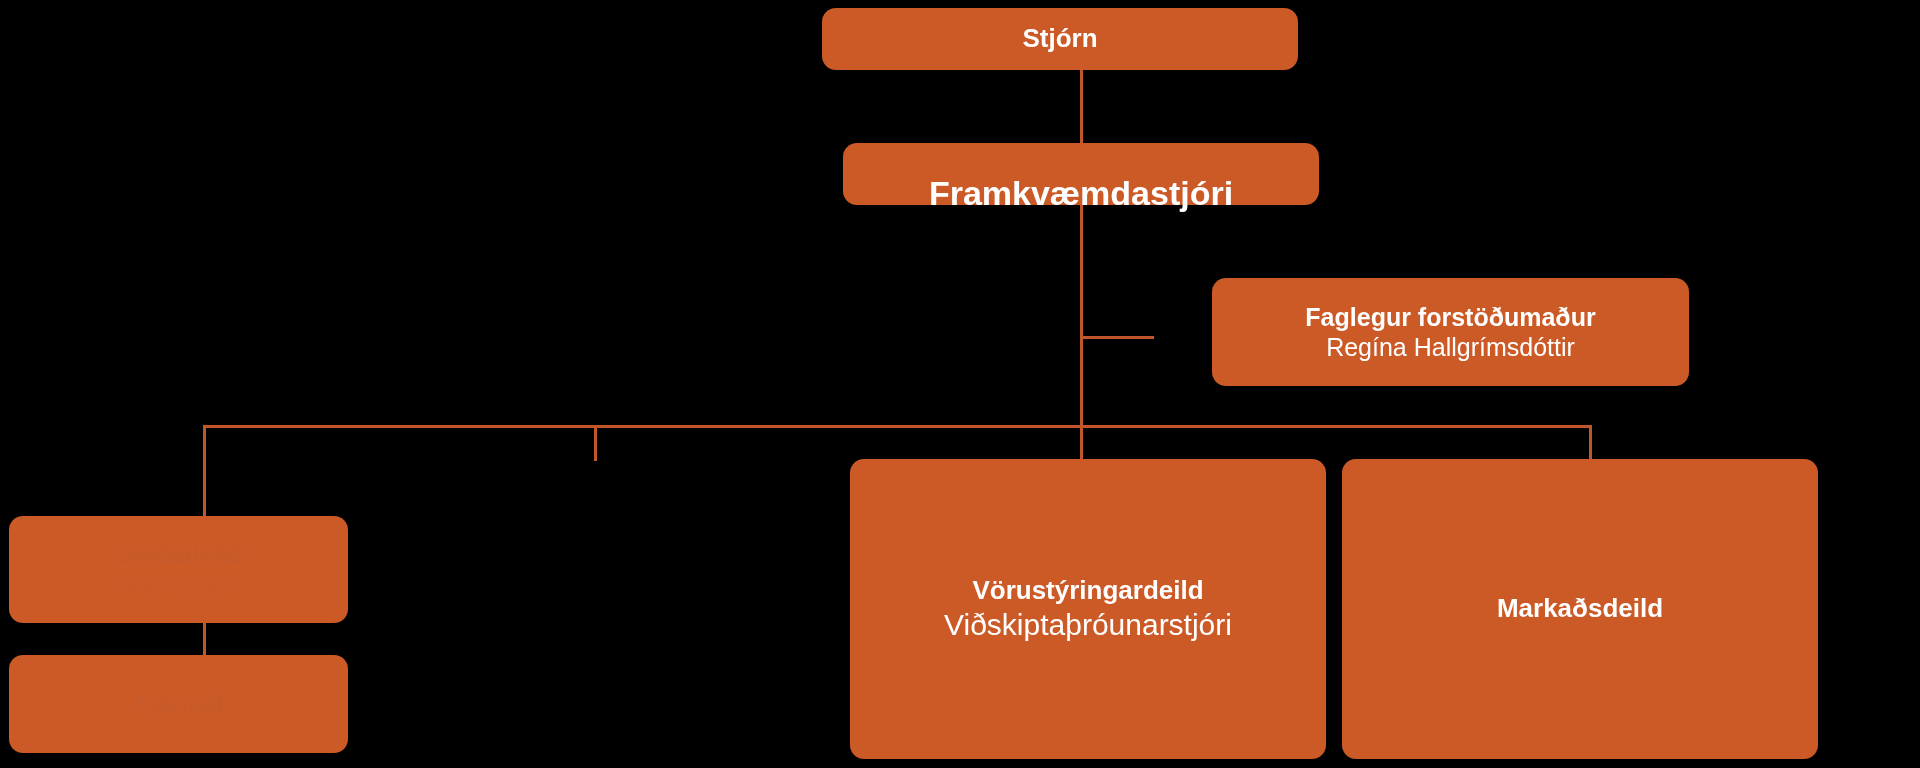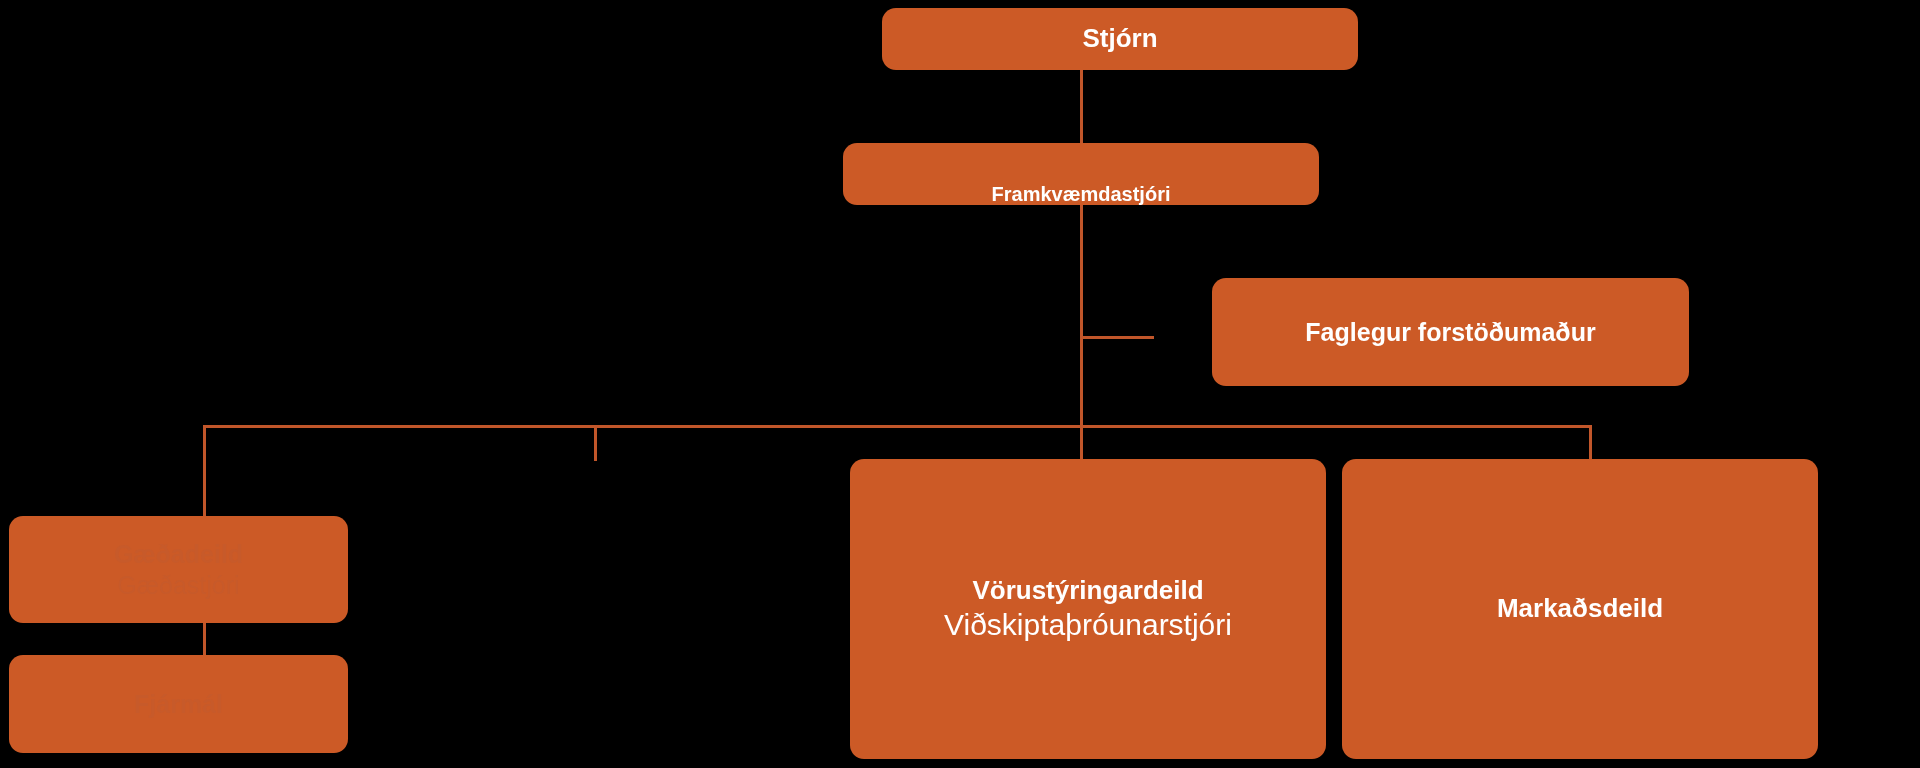--- a/index.html
+++ b/index.html
@@ -52,25 +52,25 @@
     height: 0.85em;
   }
 
   
   .node.faded .title,
   .node.faded .subtitle {
     color: #C75A2A;
   }
 
   
-  #node-stjorn        { left: 882px;  top: 8px;   width: 476px; height: 62px;  }
+  #node-stjorn        { left: 822px;  top: 8px;   width: 476px; height: 62px;  }
   #node-stjorn .title { font-size: 26px; }
 
   #node-framkvaemdastjori        { left: 843px;  top: 143px; width: 476px; height: 62px; }
-  #node-framkvaemdastjori .title { font-size: 20px; margin-top: 40px; }
+  #node-framkvaemdastjori .title { font-size: 34px; margin-top: 40px; }
 
   #node-faglegur          { left: 1212px; top: 278px; width: 477px; height: 108px; }
   #node-faglegur .title   { font-size: 25px; }
   #node-faglegur .subtitle{ font-size: 25px; }
 
   #node-gaedadeild           { left: 9px;   top: 516px; width: 339px; height: 107px; }
   #node-gaedadeild .title    { font-size: 25px; }
   #node-gaedadeild .subtitle { font-size: 25px; }
 
   #node-fjarmal        { left: 9px;   top: 655px; width: 339px; height: 98px;  }
@@ -112,20 +112,21 @@
   <div class="node" id="node-stjorn">
     <div class="title">Stjórn</div>
   </div>
 
   <div class="node" id="node-framkvaemdastjori">
     <div class="title">Framkvæmdastjóri</div>
   </div>
 
   <div class="node" id="node-faglegur">
     <div class="title">Faglegur forstöðumaður</div>
+    <div class="subtitle">Regína Hallgrímsdóttir</div>
   </div>
 
   <div class="node faded" id="node-gaedadeild">
     <div class="title">Gæðadeild</div>
     <div class="subtitle">Gæðastjóri</div>
   </div>
 
   <div class="node faded" id="node-fjarmal">
     <div class="title">Fjármál</div>
   </div>

